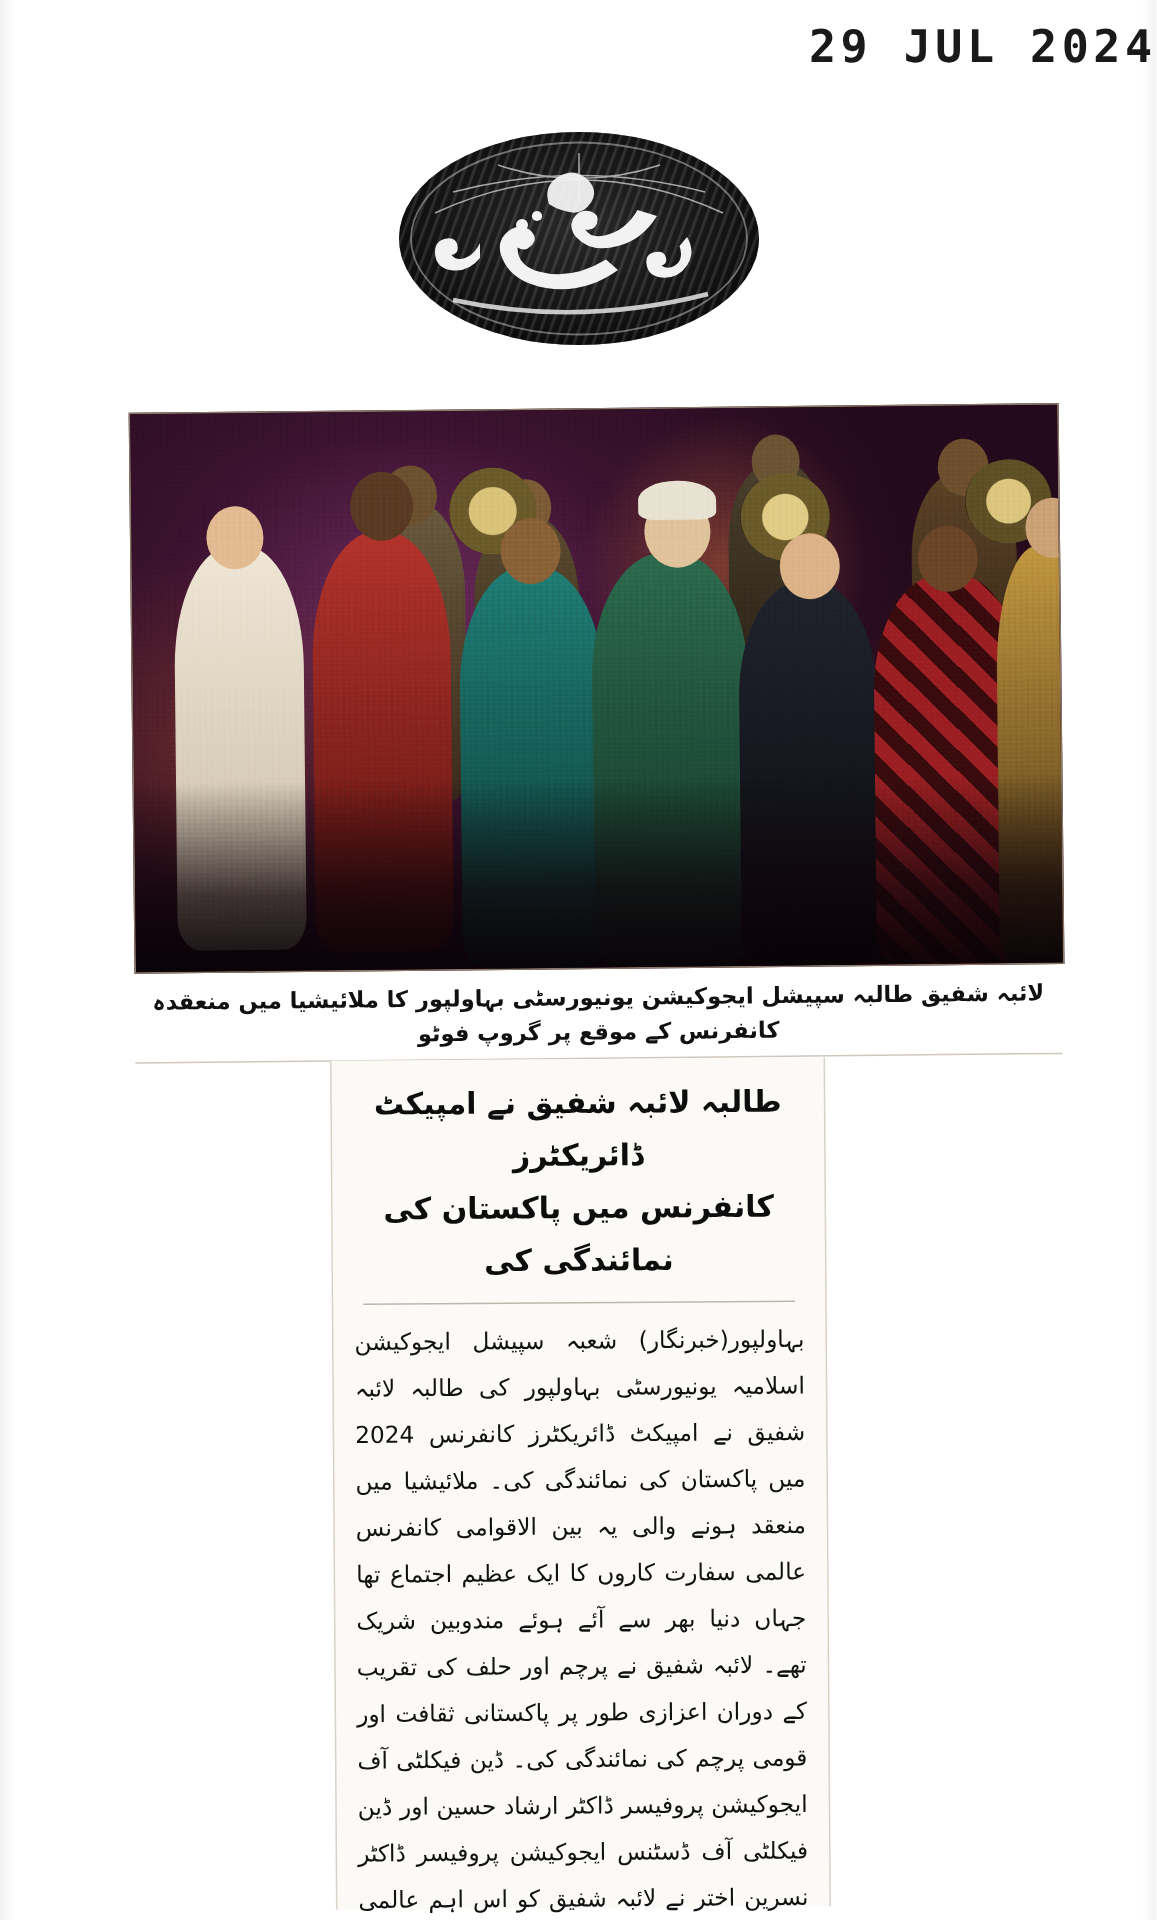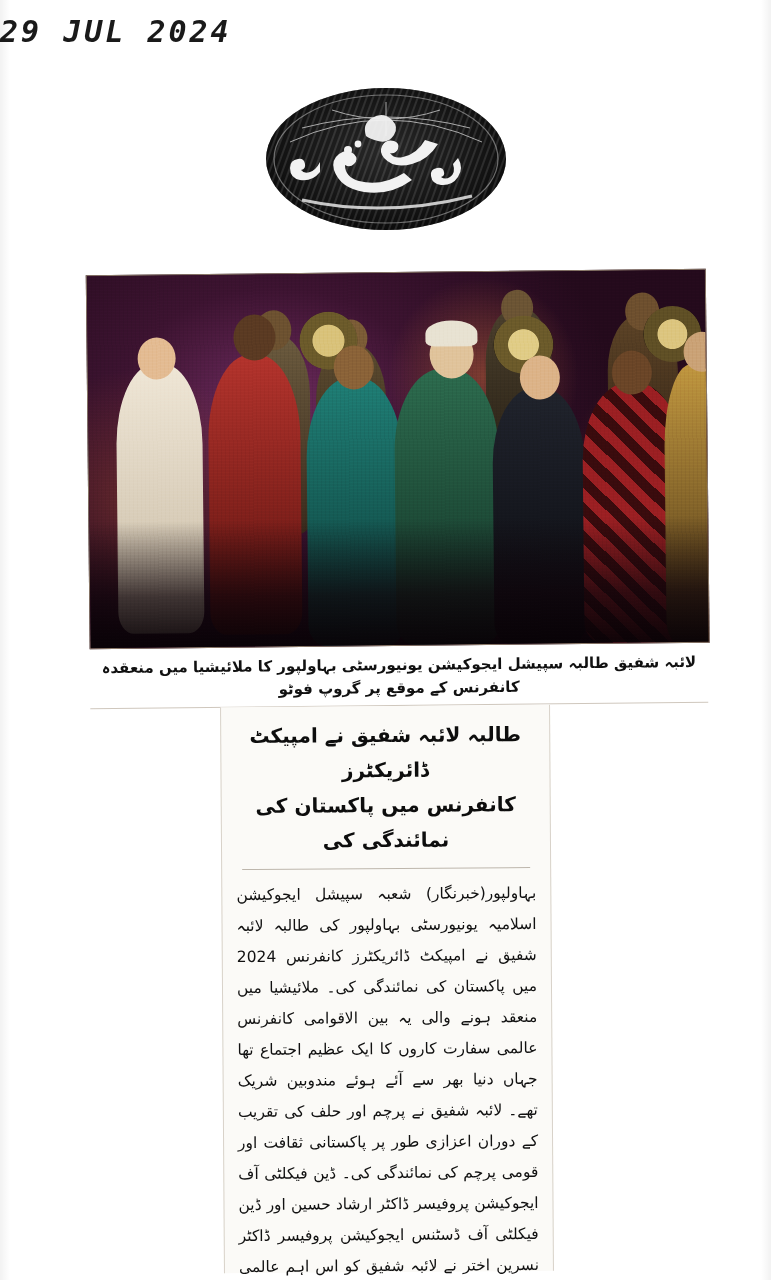--- a/index.html
+++ b/index.html
@@ -14,27 +14,26 @@
     font-family: "Liberation Sans", sans-serif;
     overflow: hidden;
   }
 
   
   .date-stamp {
     position: absolute;
     top: 14px;
     left: 0;
     width: 100%;
-    text-align: left;
+    text-align: right;
     font-family: "DejaVu Sans Mono", monospace;
     font-weight: bold;
     font-size: 30px;
     letter-spacing: 3px;
     color: #1a1a1a;
-    font-style: italic;
   }
 
   
   .masthead {
     position: absolute;
     top: 84px;
     left: 50%;
     transform: translateX(-50%);
     width: 248px;
     height: 150px;

